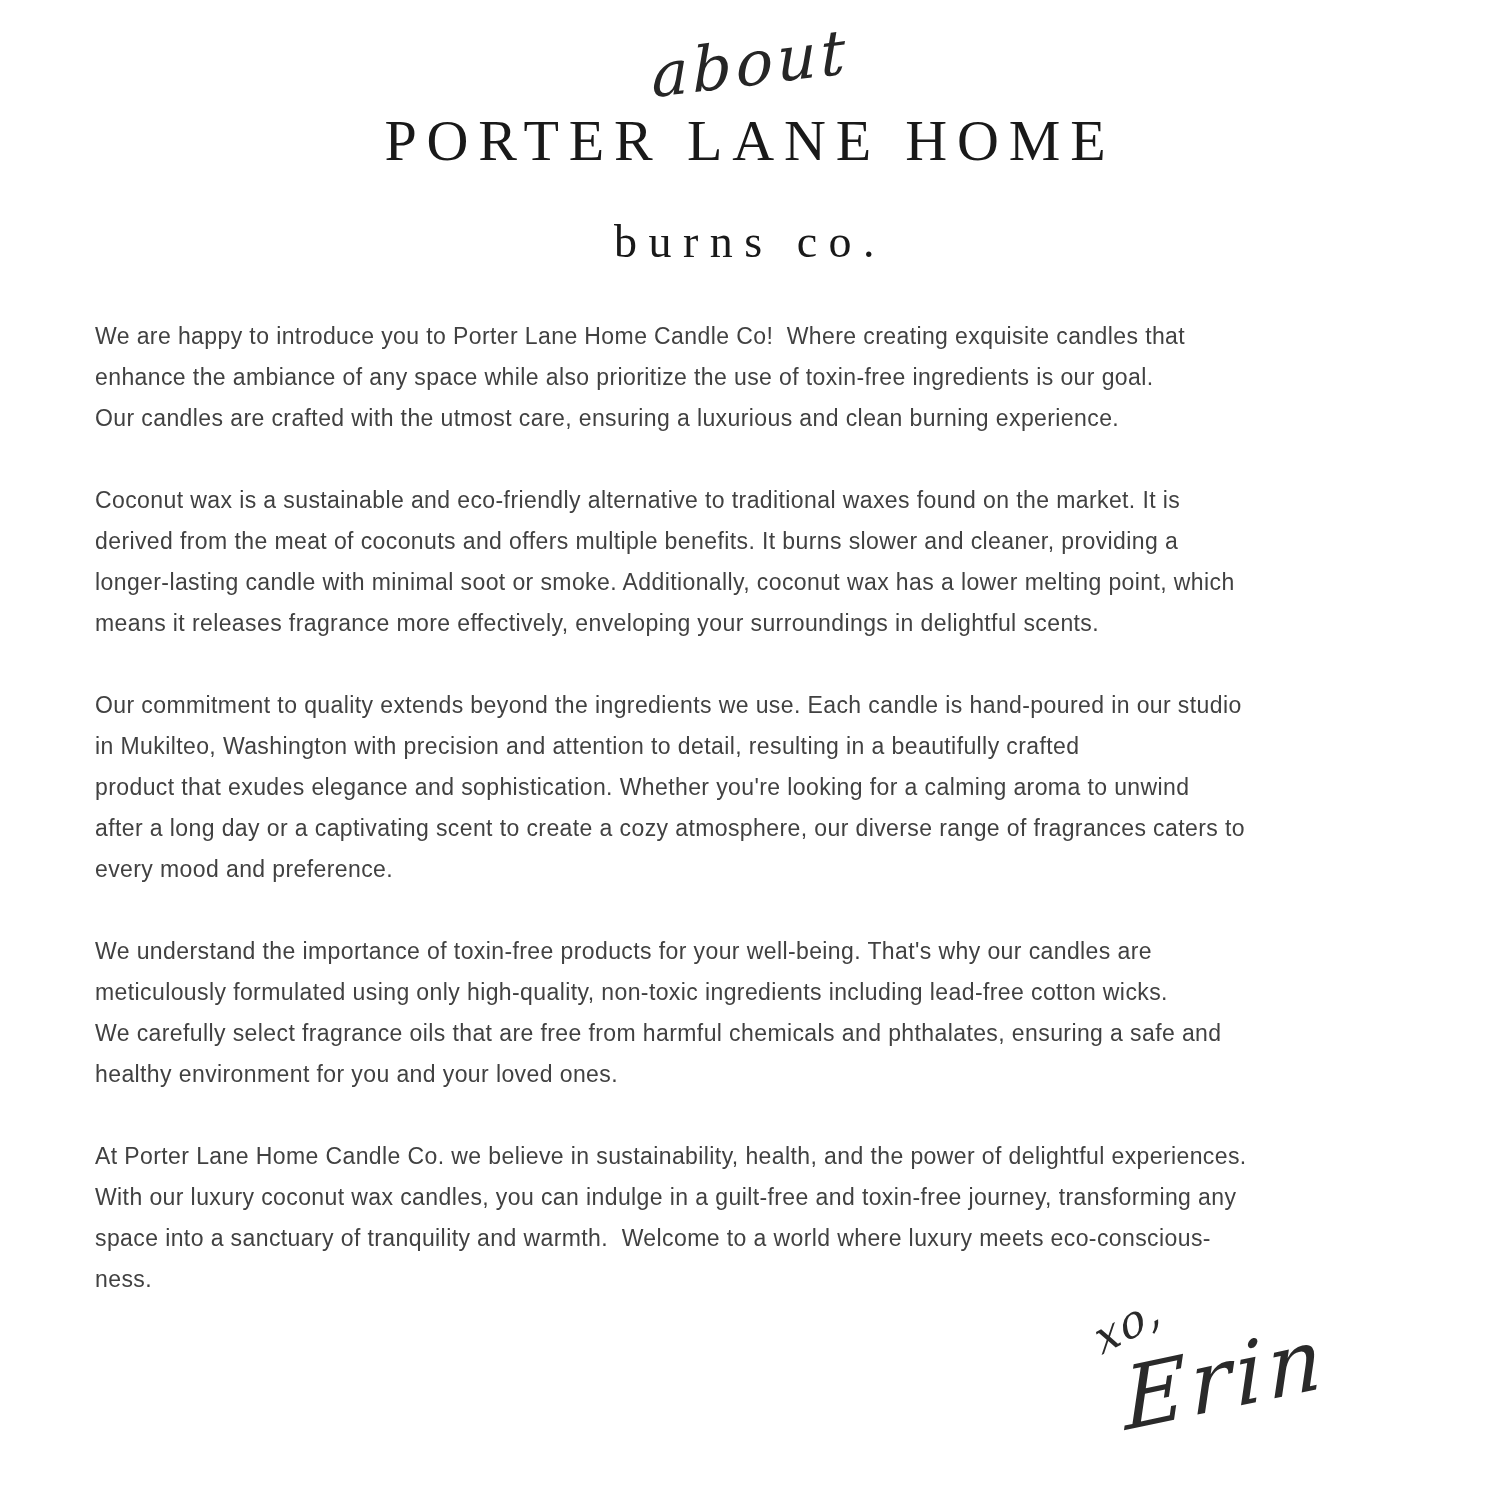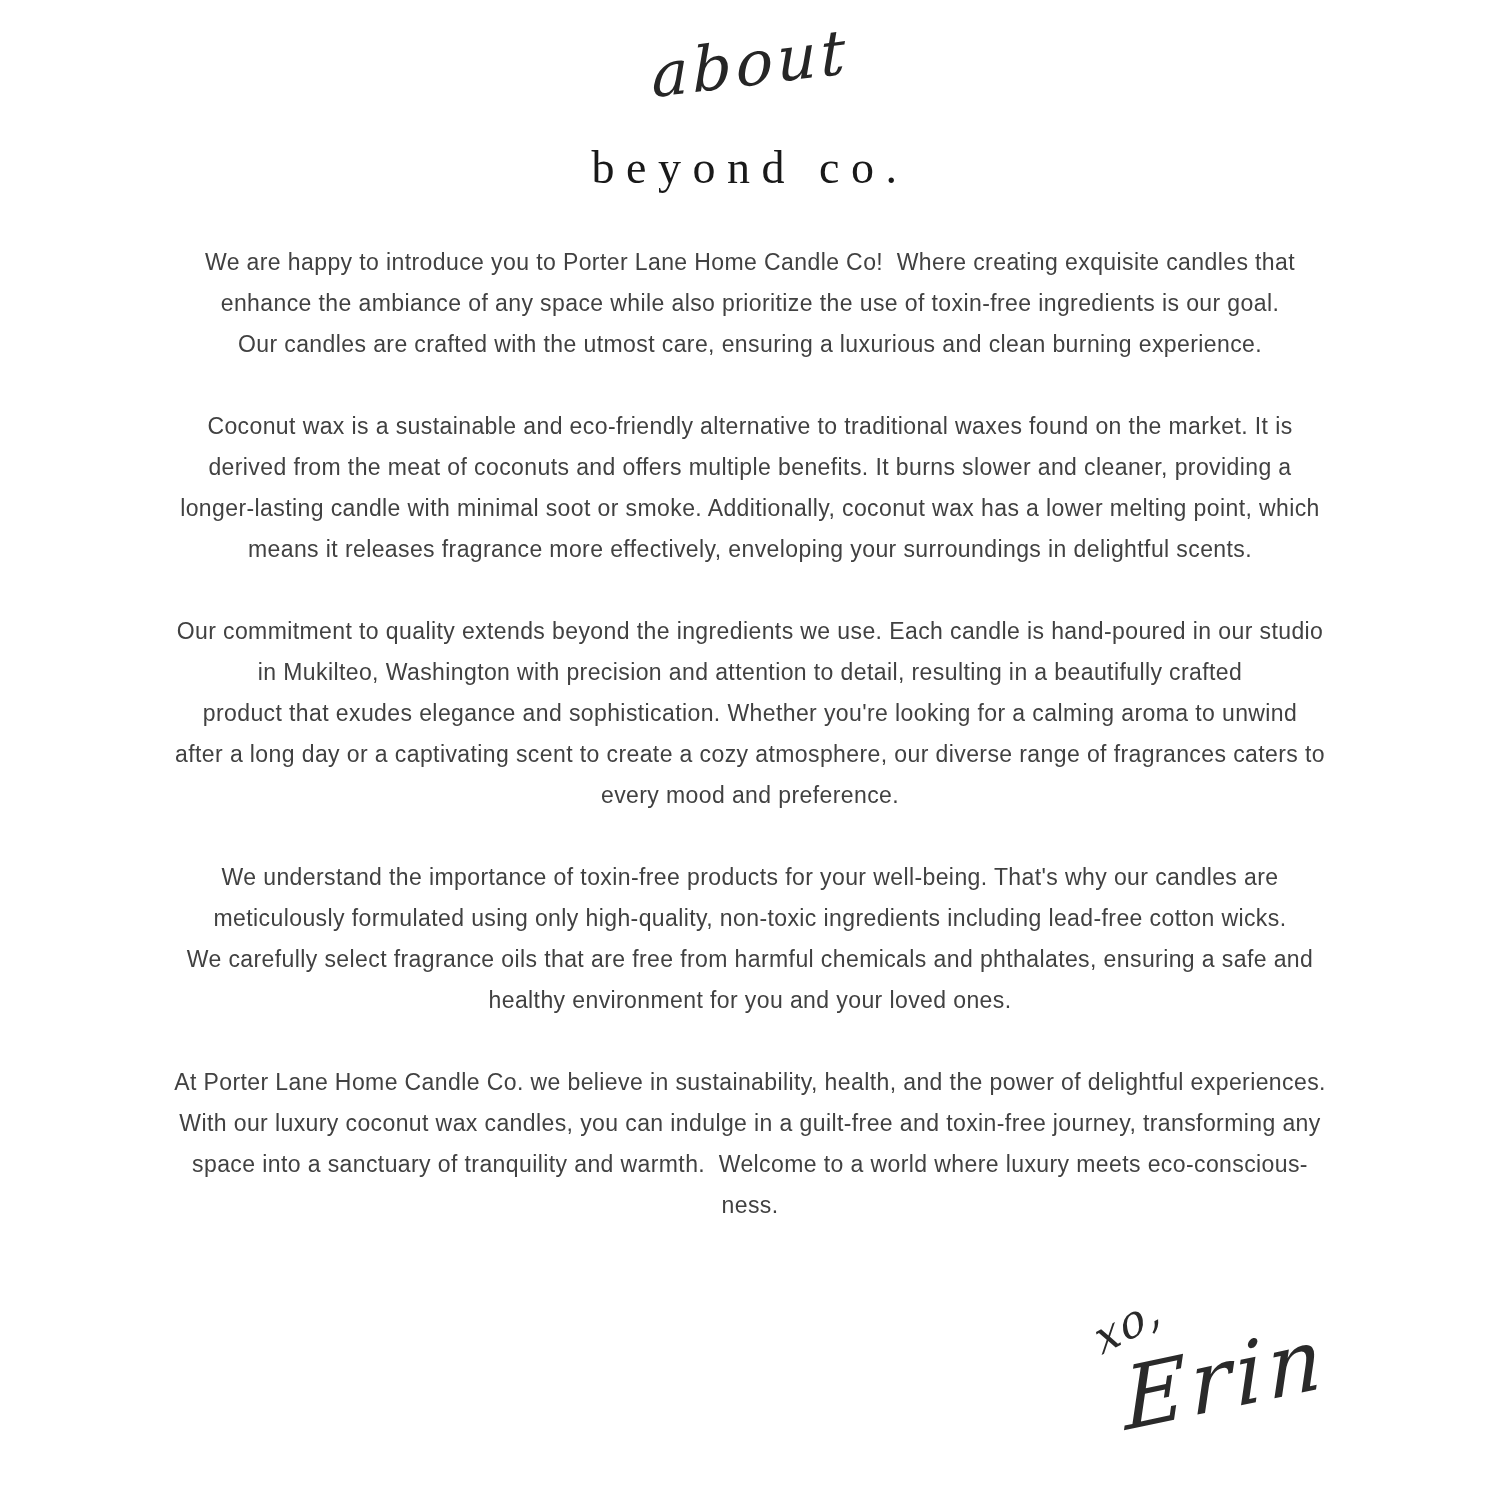--- a/index.html
+++ b/index.html
@@ -43,21 +43,20 @@
     font-family: "Liberation Serif", serif;
     font-weight: 400;
     font-size: 46px;
     line-height: 60px;
     letter-spacing: 0.25em;
     color: #191919;
   }
   .body-copy {
     width: 1310px;
     margin: 44px auto 0 auto;
-    text-align: center;
     font-size: 23px;
     line-height: 41px;
     letter-spacing: 0.4px;
     color: #414141;
   }
   .body-copy p {
     margin: 0 0 41px 0;
     white-space: pre-wrap;
   }
   .signature {
@@ -87,21 +86,22 @@
     transform: rotate(-12deg) skewX(-10deg);
   }
 </style>
 </head>
 <body>
 
 <div class="page">
 
   <div class="header">
     <div class="script-about">about</div>
-    <h2 class="brand-subtitle">beyond co.</h2>
+    <h1 class="brand-title">PORTER LANE HOME</h1>
+    <h2 class="brand-subtitle">burns co.</h2>
   </div>
 
   <div class="body-copy">
     <p>We are happy to introduce you to Porter Lane Home Candle Co!  Where creating exquisite candles that
 enhance the ambiance of any space while also prioritize the use of toxin-free ingredients is our goal.
 Our candles are crafted with the utmost care, ensuring a luxurious and clean burning experience.</p>
     <p>Coconut wax is a sustainable and eco-friendly alternative to traditional waxes found on the market. It is
 derived from the meat of coconuts and offers multiple benefits. It burns slower and cleaner, providing a
 longer-lasting candle with minimal soot or smoke. Additionally, coconut wax has a lower melting point, which
 means it releases fragrance more effectively, enveloping your surroundings in delightful scents.</p>

